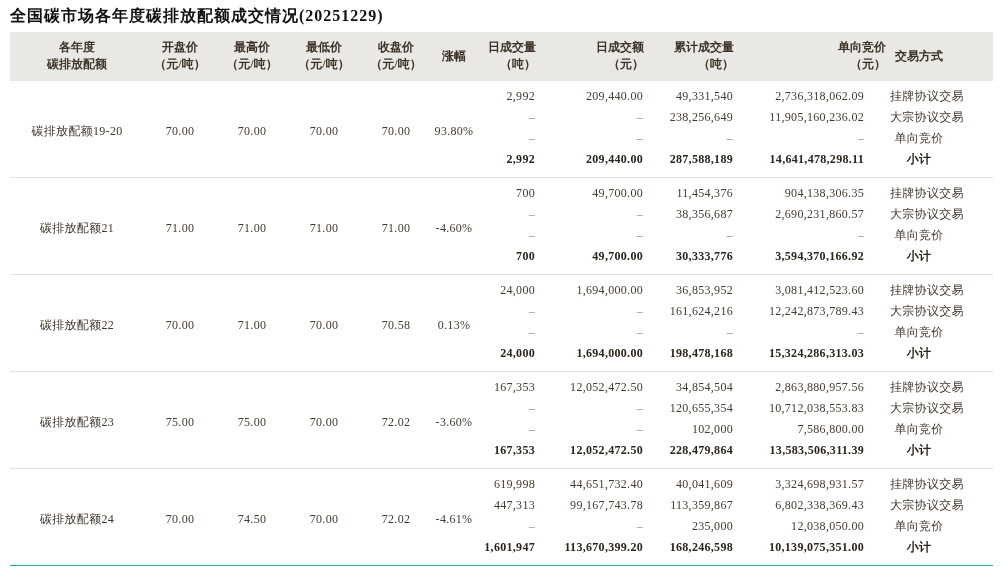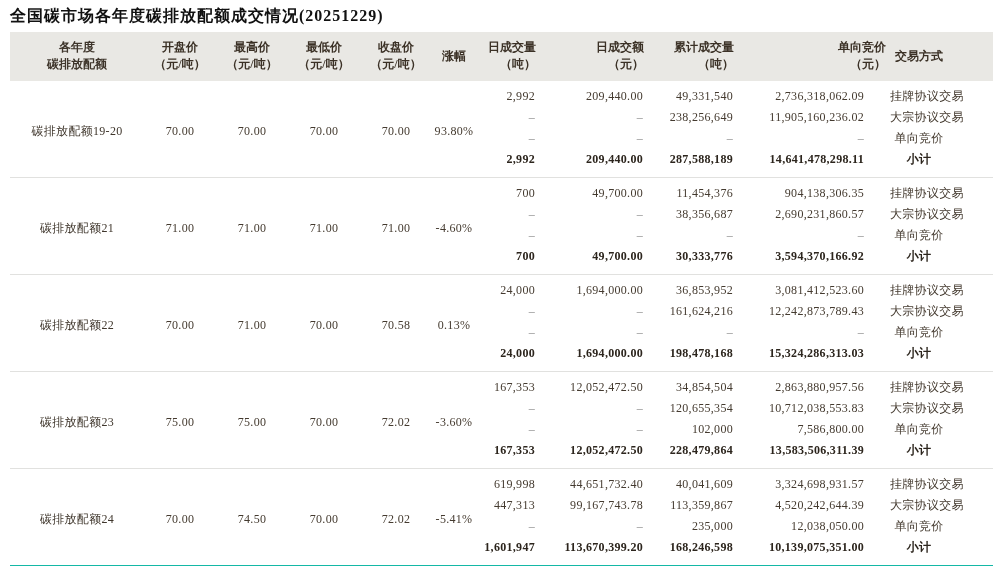--- a/index.html
+++ b/index.html
@@ -277,32 +277,32 @@
           <td class="col-method">小计</td>
         </tr>
       </tbody>
       <tbody>
         <tr>
           <td rowspan="4" class="col-product span-cell">碳排放配额24</td>
           <td rowspan="4" class="col-open span-cell">70.00</td>
           <td rowspan="4" class="col-high span-cell">74.50</td>
           <td rowspan="4" class="col-low span-cell">70.00</td>
           <td rowspan="4" class="col-close span-cell">72.02</td>
-          <td rowspan="4" class="col-change span-cell">-5.41%</td>
+          <td rowspan="4" class="col-change span-cell">-4.61%</td>
           <td class="col-daily_volume">619,998</td>
           <td class="col-daily_amount">44,651,732.40</td>
           <td class="col-cum_volume">40,041,609</td>
           <td class="col-cum_amount">3,324,698,931.57</td>
           <td class="col-method">挂牌协议交易</td>
         </tr>
         <tr>
           <td class="col-daily_volume">447,313</td>
           <td class="col-daily_amount">99,167,743.78</td>
           <td class="col-cum_volume">113,359,867</td>
-          <td class="col-cum_amount">4,520,242,644.39</td>
+          <td class="col-cum_amount">6,802,338,369.43</td>
           <td class="col-method">大宗协议交易</td>
         </tr>
         <tr>
           <td class="col-daily_volume dash">–</td>
           <td class="col-daily_amount dash">–</td>
           <td class="col-cum_volume">235,000</td>
           <td class="col-cum_amount">12,038,050.00</td>
           <td class="col-method">单向竞价</td>
         </tr>
         <tr class="subtotal">

